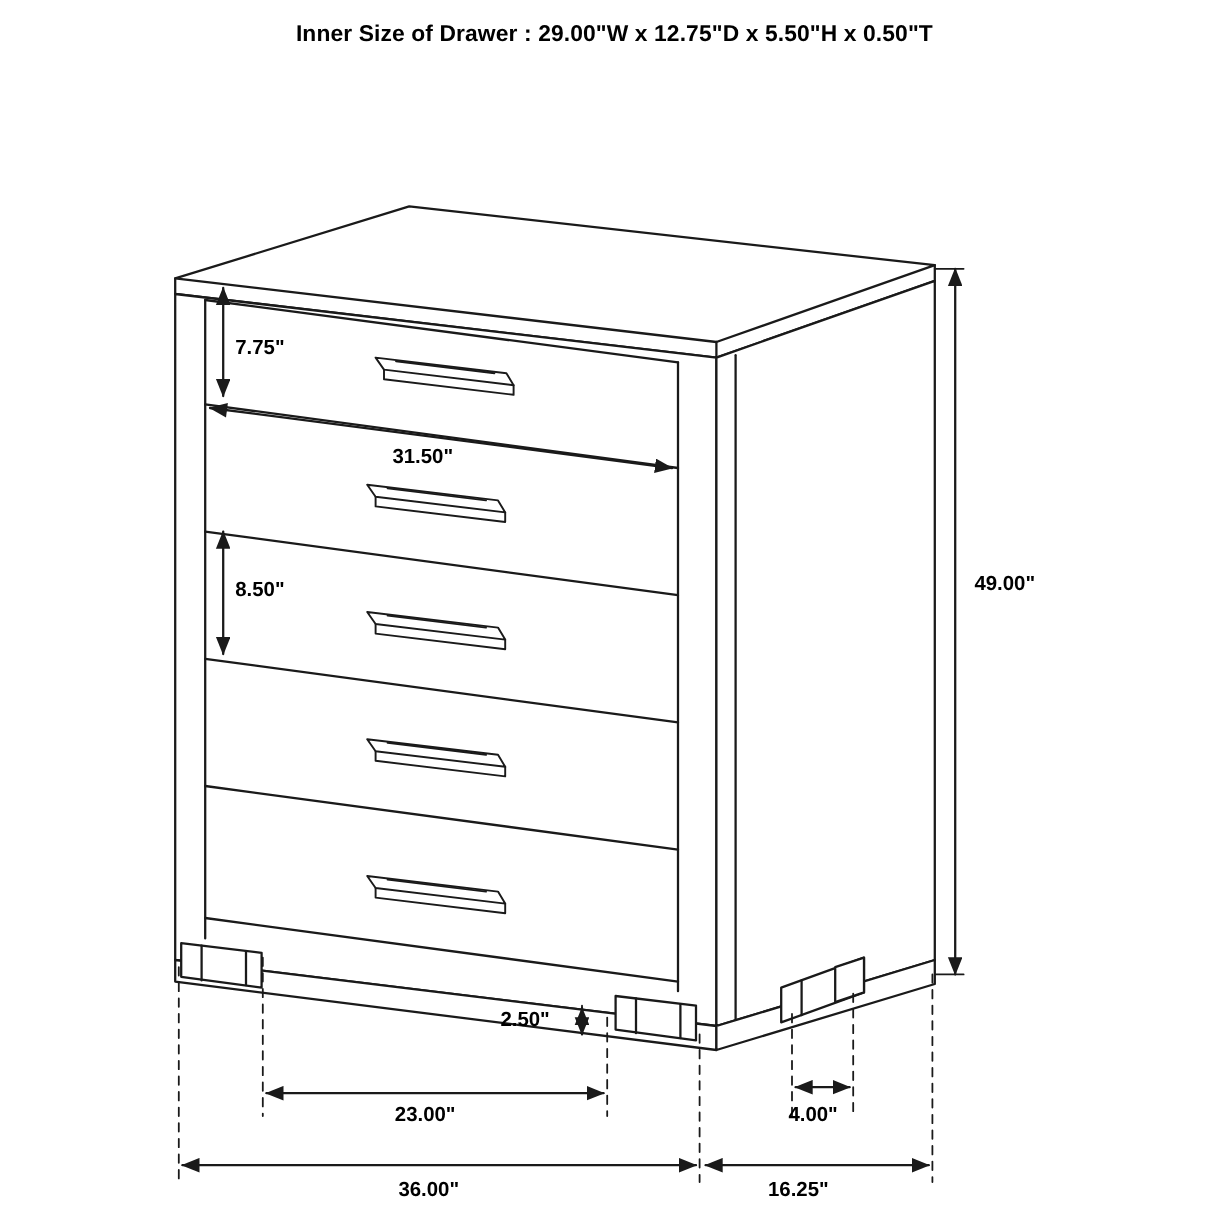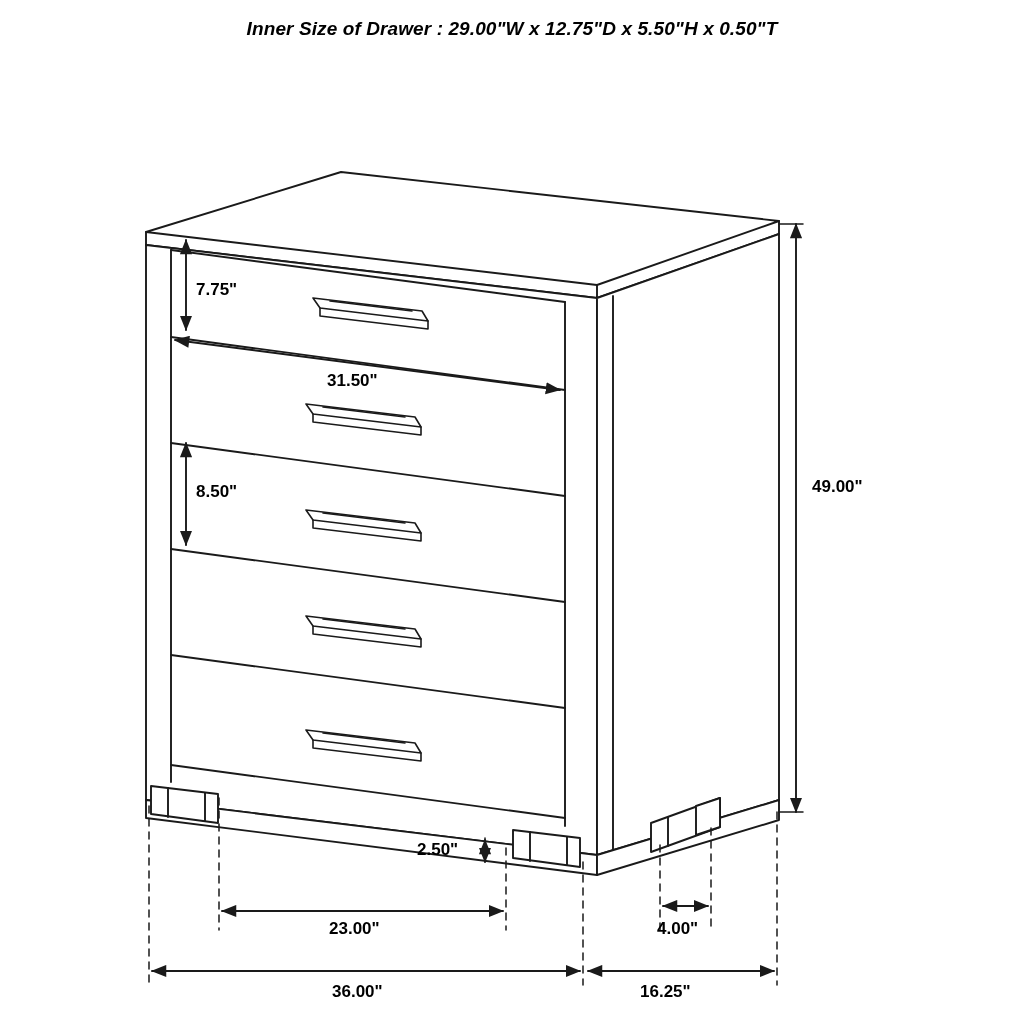--- a/index.html
+++ b/index.html
@@ -13,21 +13,20 @@
     overflow:hidden;
   }
   #stage { position:absolute; inset:0; }
   .title {
     position:absolute;
     top:18px; left:0; width:1024px;
     text-align:center;
     font-size:19px;
     font-weight:bold;
     letter-spacing:0.1px;
-    font-style:italic;
   }
   svg.draw { position:absolute; top:0; left:0; width:1024px; height:1024px; }
   .lbl {
     position:absolute;
     font-size:17px;
     font-weight:bold;
     white-space:nowrap;
   }
 </style>
 </head>

